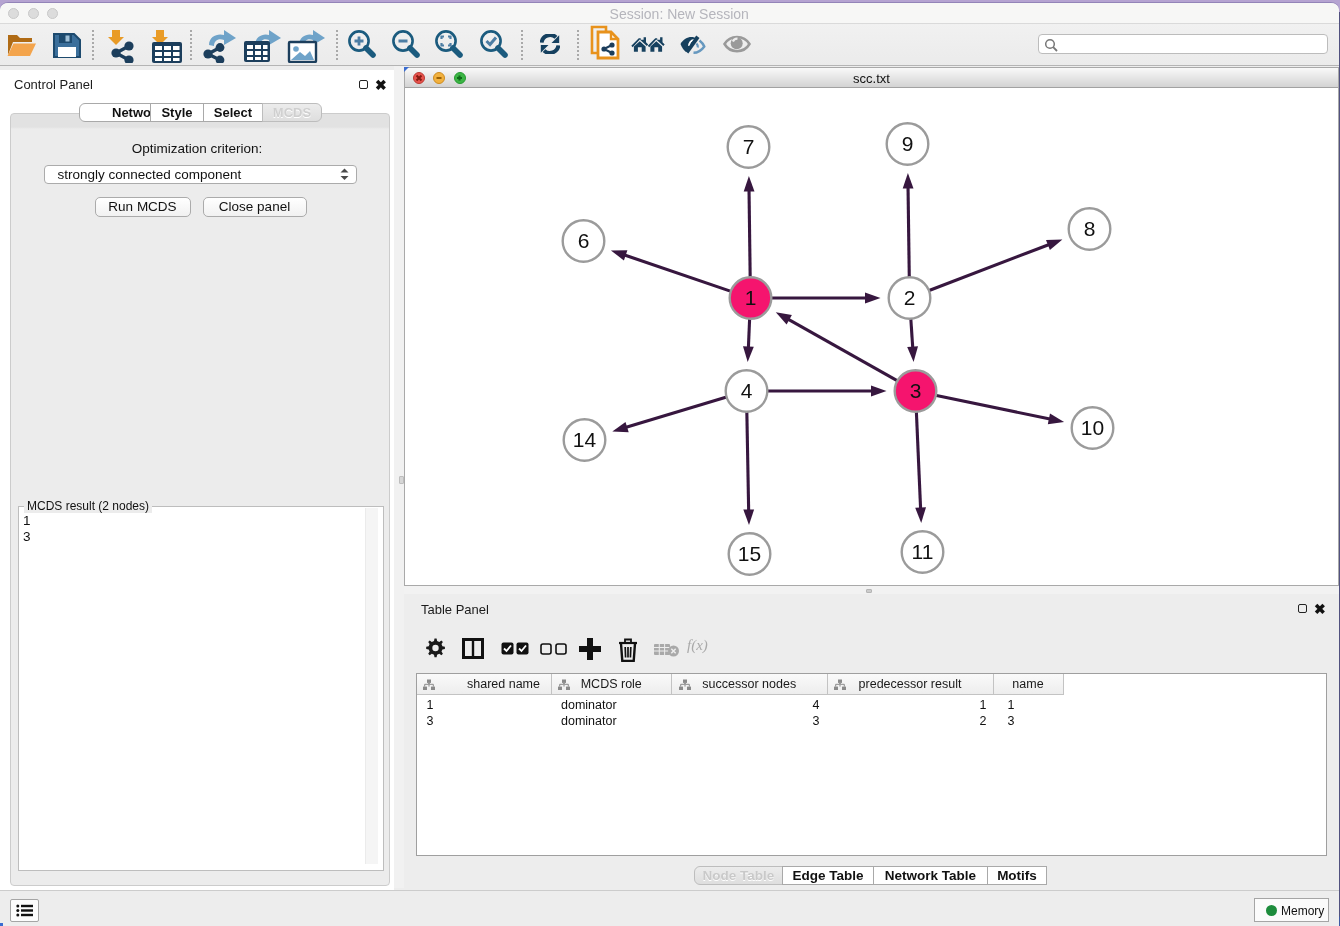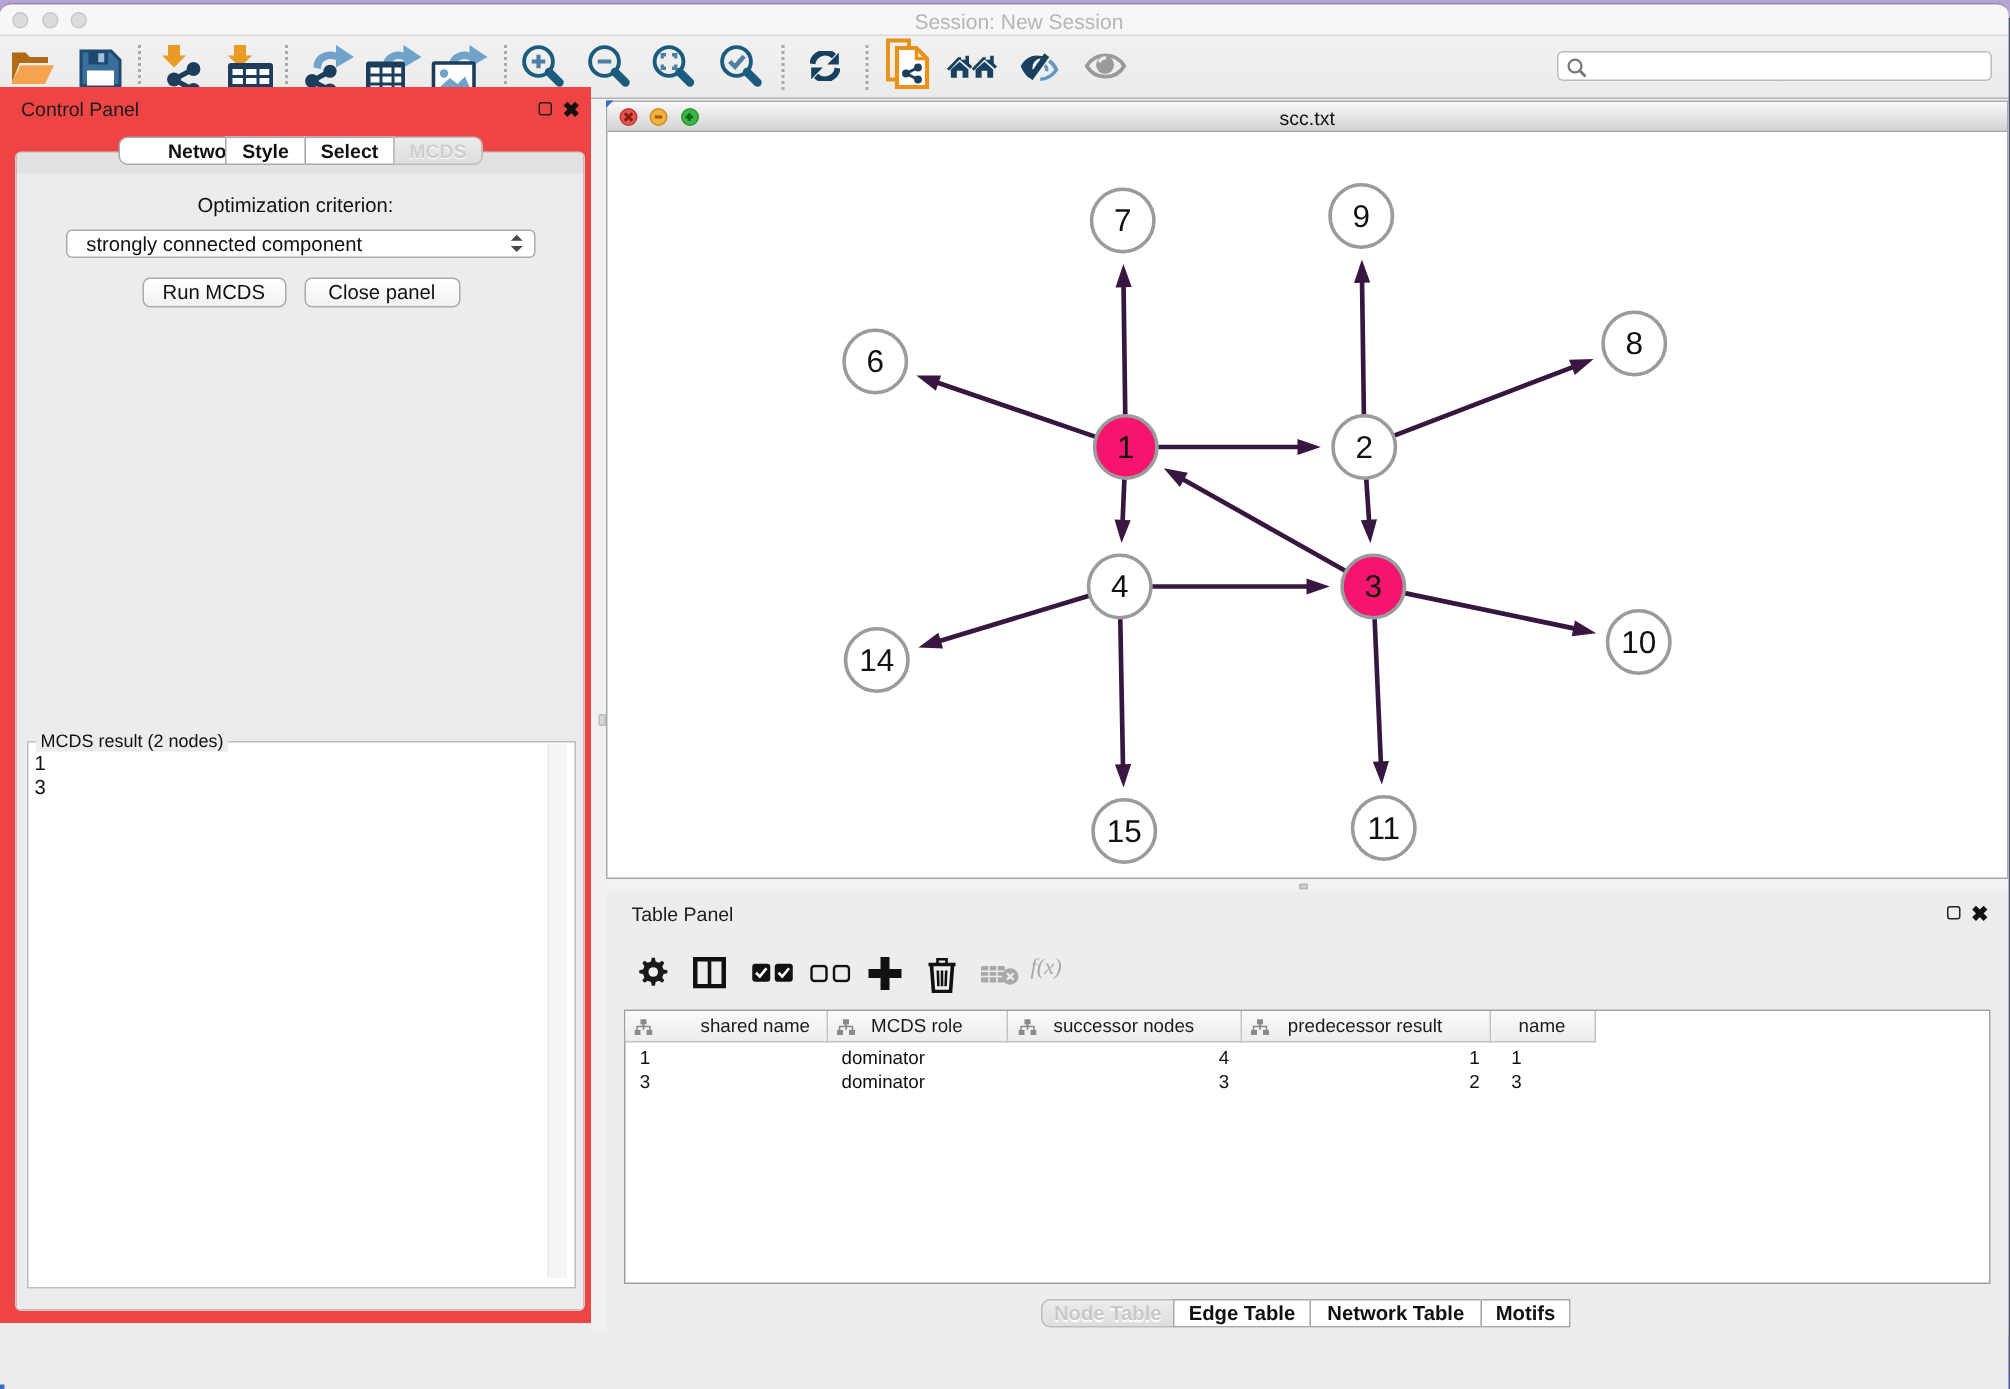--- a/index.html
+++ b/index.html
@@ -12,21 +12,21 @@
   .tl { position:absolute; top:4.5px; width:11px; height:11px; border-radius:50%;
         background:#dcdcdc; border:1px solid #c8c8c8; }
   #ttext { position:absolute; top:3px; left:0; width:100%; text-align:center;
            font-size:14px; color:#b5b5bc;padding-left:20px; }
   #toolbar { position:absolute; left:0; top:20.5px; width:100%; height:42.5px;
              background:linear-gradient(#f1f1f1,#ebebeb); border-bottom:1px solid #b4b4b4; }
   .sep { position:absolute; top:6px; height:30px; width:0;
          border-left:2px dotted #a9a9a9; }
   .tbi { position:absolute; top:5px; }
   
-  #cpanel { position:absolute; left:0; top:55px; width:394px; height:824px; background:#ef4444;text-decoration:underline; }
+  #cpanel { position:absolute; left:0; top:67px; width:394px; height:824px; background:#ffffff;text-decoration:underline; }
   .phead  { font-size:13px; color:#1c1c1c; }
   .tab { position:absolute; top:33px; height:19px; background:#fff; border:1px solid #a9a9a9;
          font-weight:bold; font-size:13px; color:#111; text-align:center; line-height:18px; }
   #tabpane { position:absolute; left:10px; top:42.5px; width:380px; height:773px;
              border:1px solid #cccccc; border-radius:4px;
              background:linear-gradient(#e2e2e2 0px,#e2e2e2 13px,#ececec 15px); }
   .btn { position:absolute; top:127px; height:20px; background:linear-gradient(#ffffff,#f1f1f1);
          border:1px solid #ababab; border-radius:5px; font-size:13.5px; color:#111;
          text-align:center; line-height:18px; }
   #fieldset { position:absolute; left:18px; top:435.5px; width:365.5px; height:365.5px;
@@ -392,14 +392,32 @@
     <div class="rcell" style="left:144.5px;top:39.3px;">dominator</div>
     <div class="rcell" style="left:255px;width:148px;top:39.3px;text-align:right;">3</div>
     <div class="rcell" style="left:411px;width:159px;top:39.3px;text-align:right;">2</div>
     <div class="rcell" style="left:591px;top:39.3px;">3</div>
   </div>
   <div class="btab" style="left:290px;top:272px;width:89px;border-radius:6px 0 0 6px;background:linear-gradient(#ececec,#dedede);color:#c9c9c9;text-shadow:0 1px 0 #fff;border-color:#bdbdbd;">Node Table</div>
   <div class="btab" style="left:378px;top:272px;width:92px;">Edge Table</div>
   <div class="btab" style="left:469px;top:272px;width:115px;">Network Table</div>
   <div class="btab" style="left:583px;top:272px;width:60px;">Motifs</div>
 </div>
+<div id="statusbar">
+  <div style="position:absolute;left:10px;top:8.5px;width:29px;height:23px;background:#fcfcfc;border:1px solid #a5a5a5;border-radius:2px;">
+    <svg style="position:absolute;left:5px;top:4px;" width="17" height="13" viewBox="0 0 17 13">
+      <g fill="#111">
+            <circle cx="1.8" cy="2" r="1.5"></circle>
+            <circle cx="1.8" cy="6.5" r="1.5"></circle>
+            <circle cx="1.8" cy="11" r="1.5"></circle>
+      <rect x="5" y="0.8" width="12" height="2.4"></rect>
+            <rect x="5" y="5.3" width="12" height="2.4"></rect>
+            <rect x="5" y="9.8" width="12" height="2.4"></rect>
+          </g>
+    </svg>
+  </div>
+  <div style="position:absolute;left:1254px;top:7.5px;width:74.5px;height:24px;background:#fbfbfb;border:1px solid #a5a5a5;">
+    <div style="position:absolute;left:11px;top:6px;width:11px;height:11px;border-radius:50%;background:#1d8c3c;"></div>
+    <div style="position:absolute;left:26px;top:4.5px;font-size:12px;color:#111;">Memory</div>
+  </div>
+</div>
 <div style="position:absolute;left:0;top:919.5px;width:2.5px;height:4px;background:#3a6cd0;"></div>
 </div>
 
 </body></html>

